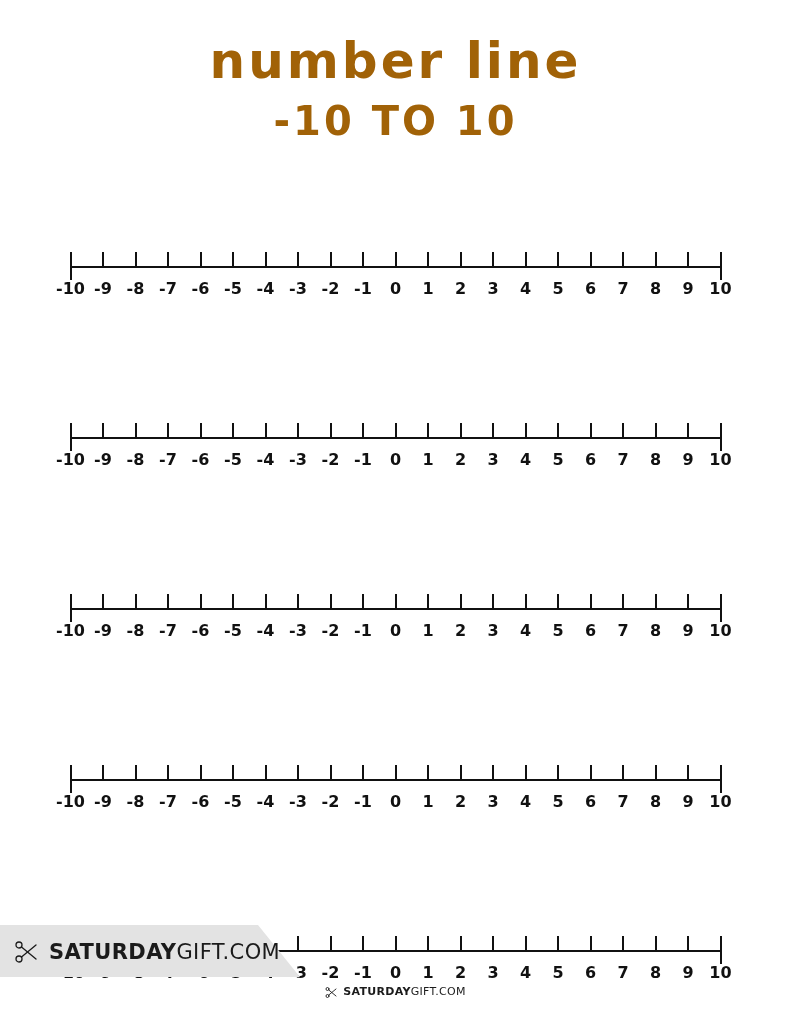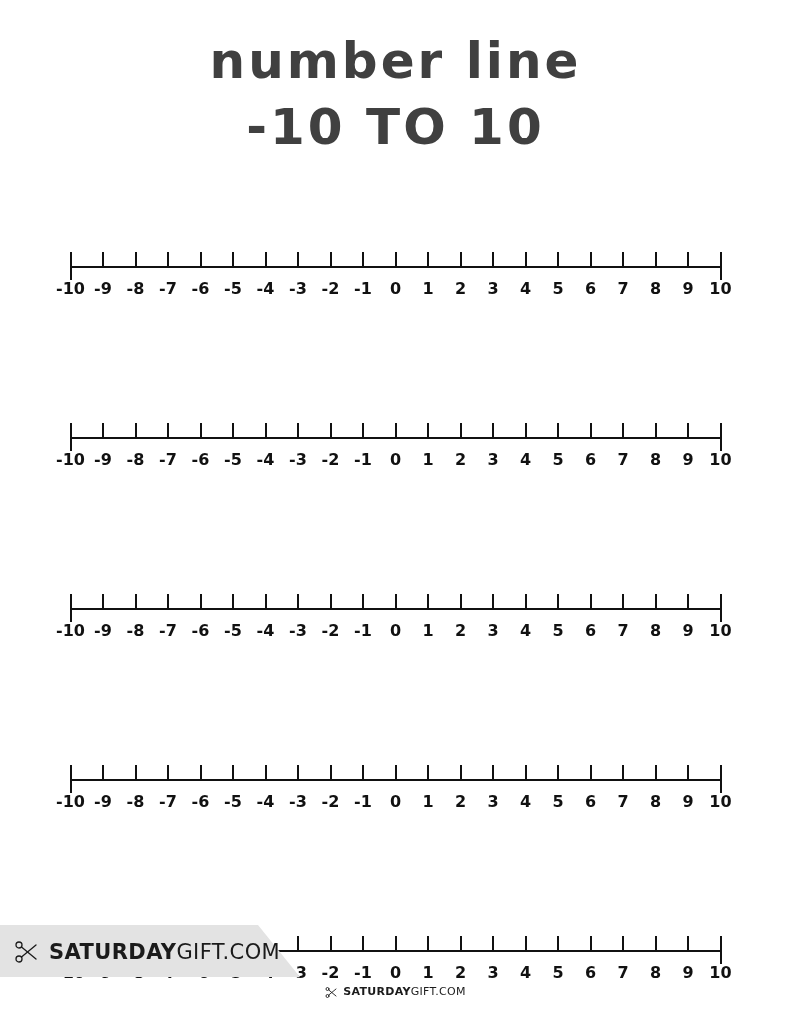--- a/index.html
+++ b/index.html
@@ -18,29 +18,29 @@
 
   
   .title-block {
     text-align: center;
     padding-top: 34px;
   }
   .title-line {
     font-family: "DejaVu Sans", sans-serif;
     font-weight: 700;
     letter-spacing: 3px;
-    color: #404040;
+    color: #a16207;
     line-height: 1.08;
   }
   .title-line-1 {
     font-size: 50px;
     text-transform: lowercase;
   }
   .title-line-2 {
-    font-size: 50px;
+    font-size: 40px;
     margin-top: 12px;
   }
 
   
   .lines-area {
     position: absolute;
     left: 0;
     top: 245px;
     width: 791px;
   }

